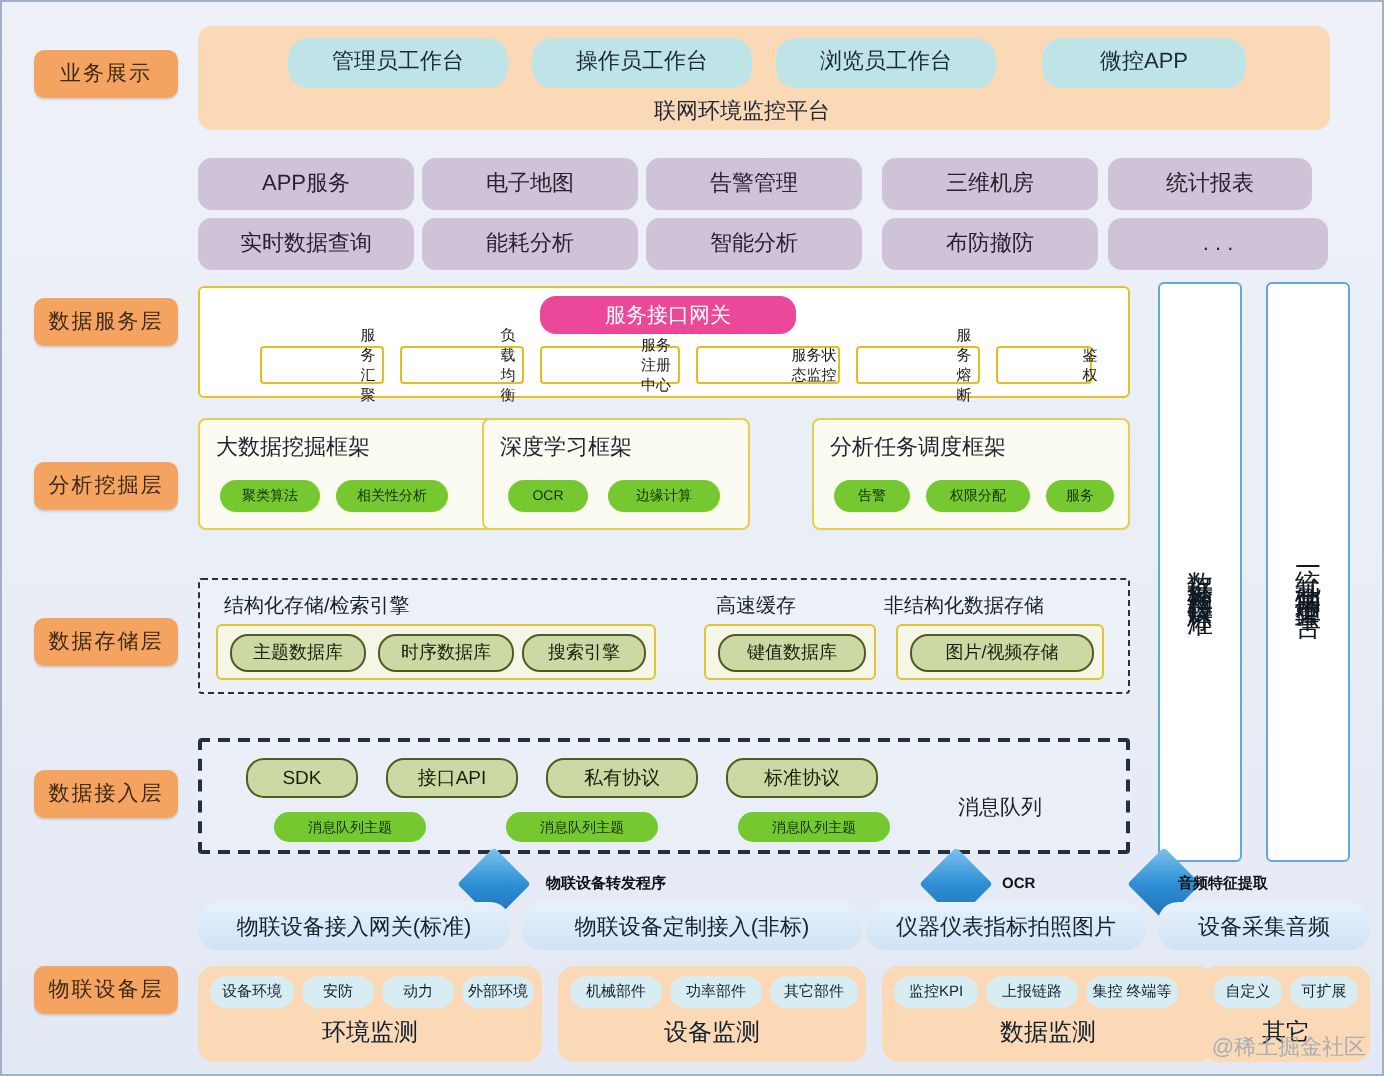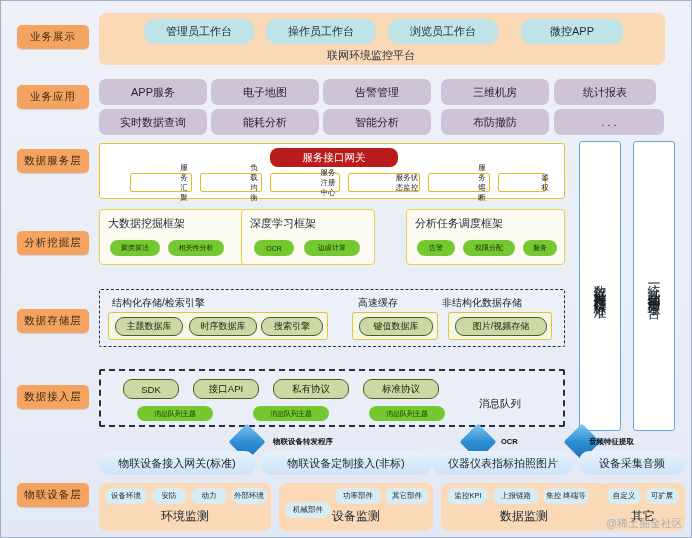--- a/index.html
+++ b/index.html
@@ -69,21 +69,21 @@
     border-radius: 3px;
   }
   .frame-yellow-soft {
     background: #fbfbf2;
     border: 1.5px solid #e8ce4c;
     border-radius: 4px;
   }
 
   .green-gw {
     position: absolute;
-    background: #b91c1c;
+    background: #ec4899;
     border-radius: 8px;
     color: #ffffff;
     font-size: 10.5px;
     display: flex; align-items: center; justify-content: center;
   }
   .svc-chip {
     position: absolute;
     background: #ffffff;
     border: 1.3px solid #e0bf22;
     border-radius: 2px;
@@ -222,21 +222,20 @@
     color: #9aa8b6;
     opacity: .85;
   }
 </style>
 </head>
 <body>
 
 <div id="canvas">
 
   <div class="layer-tag" style="top:24px;">业务展示</div>
-  <div class="layer-tag" style="top:84px;">业务应用</div>
   <div class="layer-tag" style="top:148px;">数据服务层</div>
   <div class="layer-tag" style="top:230px;">分析挖掘层</div>
   <div class="layer-tag" style="top:308px;">数据存储层</div>
   <div class="layer-tag" style="top:384px;">数据接入层</div>
   <div class="layer-tag" style="top:482px;">物联设备层</div>
 
   <div class="panel orange-band" style="left:98px; top:12px; width:566px; height:52px;"></div>
   <div class="panel pill pill-cyan" style="left:143px; top:18px; width:110px; height:25px;">管理员工作台</div>
   <div class="panel pill pill-cyan" style="left:265px; top:18px; width:110px; height:25px;">操作员工作台</div>
   <div class="panel pill pill-cyan" style="left:387px; top:18px; width:110px; height:25px;">浏览员工作台</div>
@@ -337,21 +336,21 @@
 
   <div class="bottom-group" style="left:98px; top:482px; width:172px; height:48px;">
     <div class="bg-chip" style="left:6px;   top:5px; width:42px; height:16px;">设备环境</div>
     <div class="bg-chip" style="left:52px;  top:5px; width:36px; height:16px;">安防</div>
     <div class="bg-chip" style="left:92px;  top:5px; width:36px; height:16px;">动力</div>
     <div class="bg-chip" style="left:132px; top:5px; width:36px; height:16px;">外部环境</div>
     <div class="bg-title" style="left:0; top:25px;">环境监测</div>
   </div>
 
   <div class="bottom-group" style="left:278px; top:482px; width:154px; height:48px;">
-    <div class="bg-chip" style="left:6px;   top:19px; width:46px; height:16px;">机械部件</div>
+    <div class="bg-chip" style="left:6px;   top:5px; width:46px; height:16px;">机械部件</div>
     <div class="bg-chip" style="left:56px;  top:5px; width:46px; height:16px;">功率部件</div>
     <div class="bg-chip" style="left:106px; top:5px; width:44px; height:16px;">其它部件</div>
     <div class="bg-title" style="left:0; top:25px;">设备监测</div>
   </div>
 
   <div class="bottom-group" style="left:440px; top:482px; width:166px; height:48px;">
     <div class="bg-chip" style="left:6px;   top:5px; width:42px; height:16px;">监控KPI</div>
     <div class="bg-chip" style="left:52px;  top:5px; width:46px; height:16px;">上报链路</div>
     <div class="bg-chip" style="left:102px; top:5px; width:46px; height:16px;">集控 终端等</div>
     <div class="bg-title" style="left:0; top:25px;">数据监测</div>

